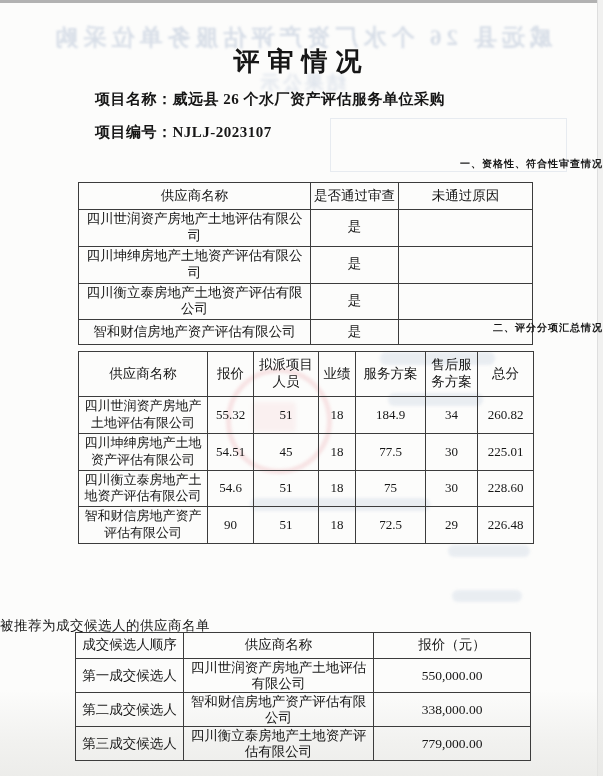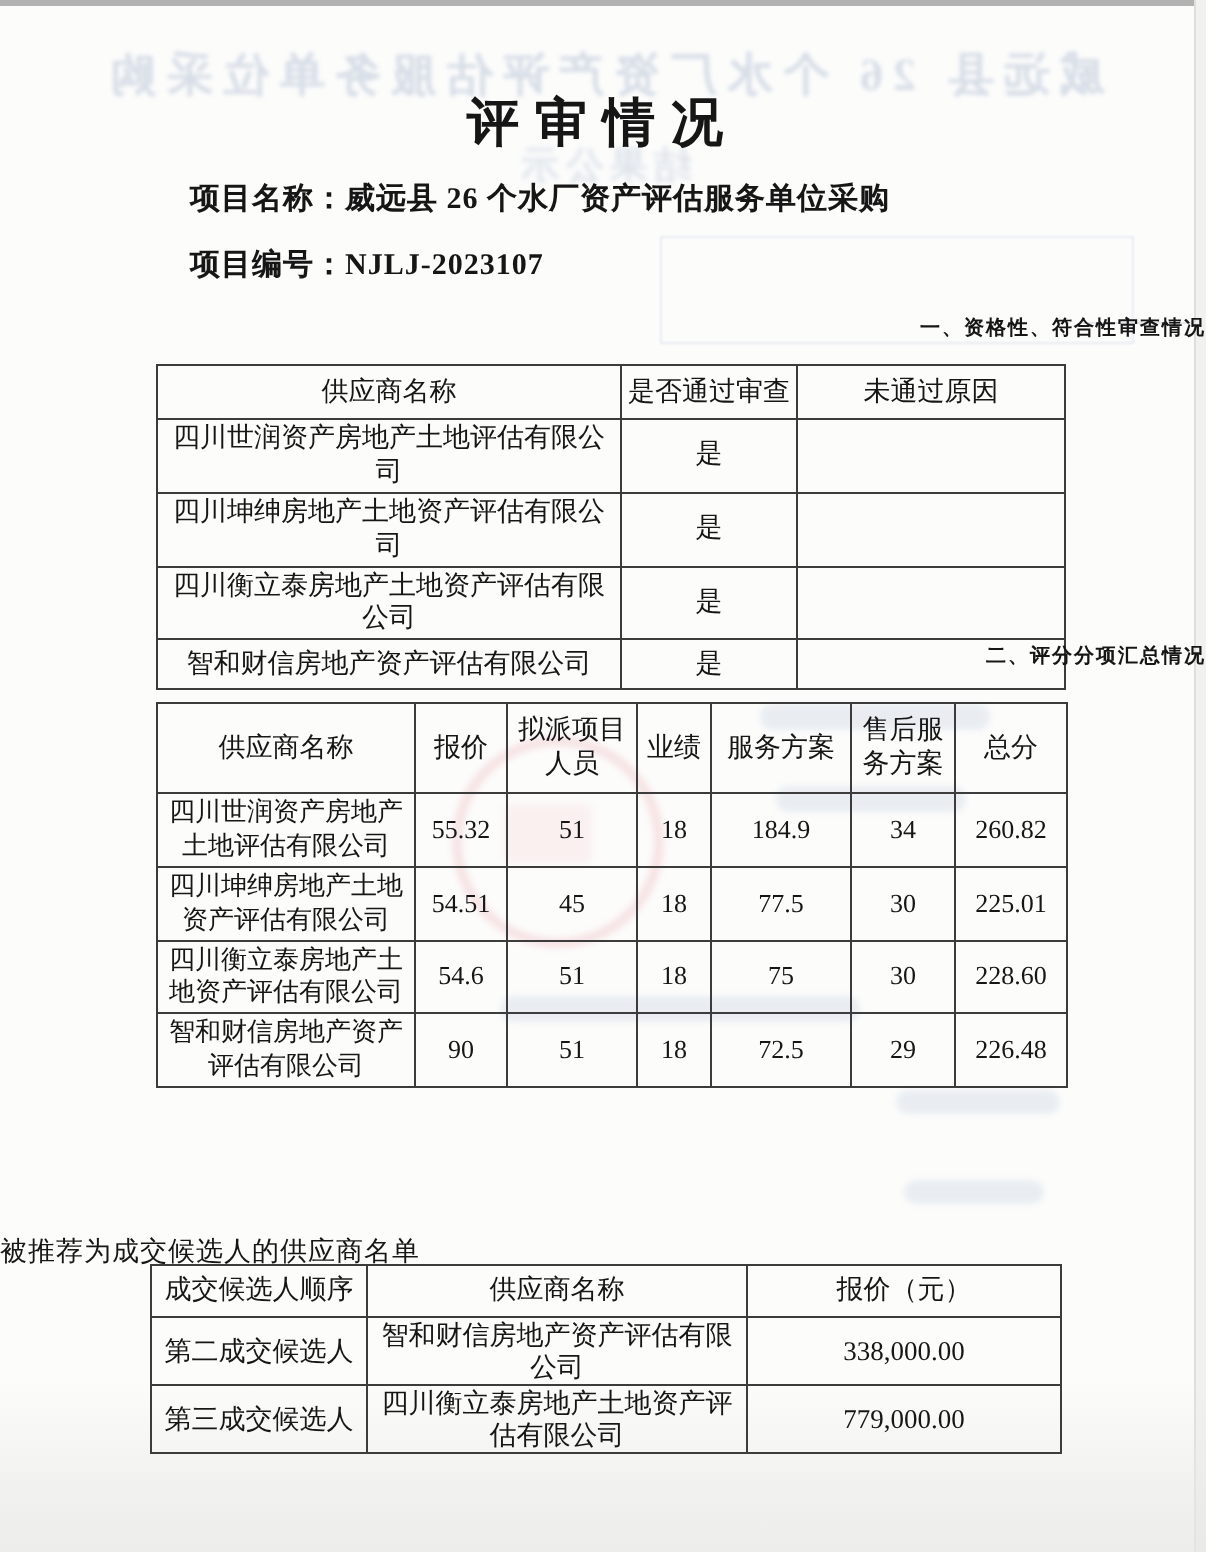--- a/index.html
+++ b/index.html
@@ -221,20 +221,25 @@
         <col style="width:190px">
         <col style="width:157px">
       </colgroup>
     <tbody>
         <tr>
       <th>成交候选人顺序</th>
       <th>供应商名称</th>
       <th>报价（元）</th>
     </tr>
     <tr>
+      <td>第一成交候选人</td>
+      <td>四川世润资产房地产土地评估有限公司</td>
+      <td>550,000.00</td>
+    </tr>
+    <tr>
       <td>第二成交候选人</td>
       <td>智和财信房地产资产评估有限公司</td>
       <td>338,000.00</td>
     </tr>
     <tr>
       <td>第三成交候选人</td>
       <td>四川衡立泰房地产土地资产评估有限公司</td>
       <td>779,000.00</td>
     </tr>
   </tbody>

